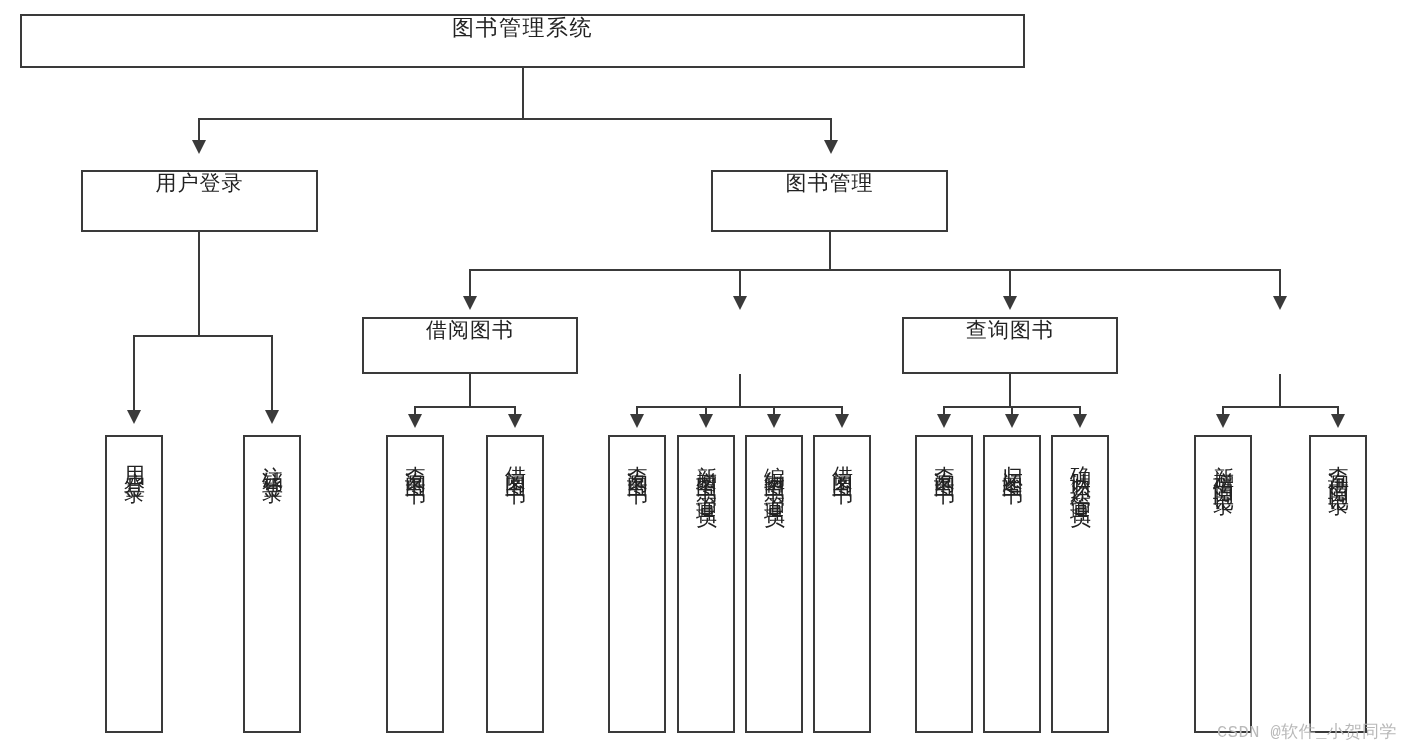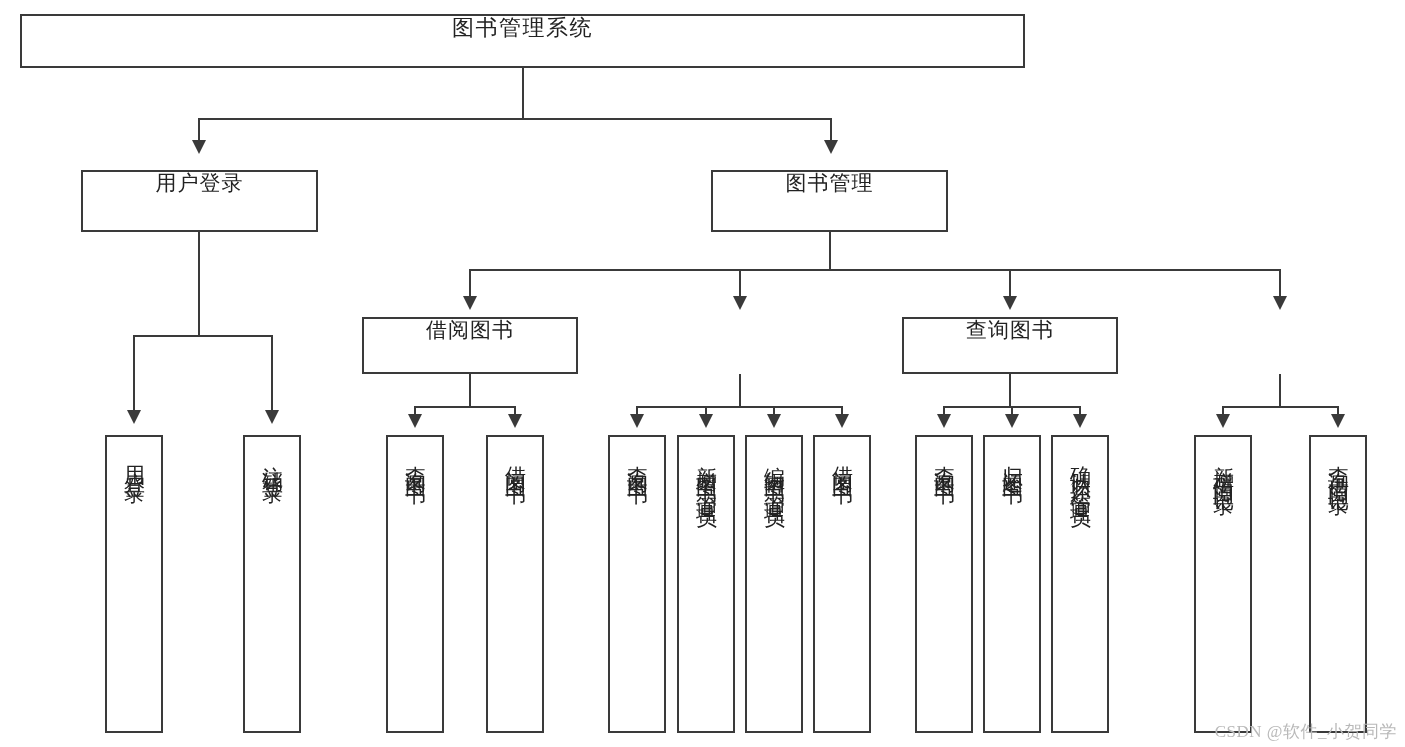--- a/index.html
+++ b/index.html
@@ -68,21 +68,21 @@
   }
   
   #watermark{
     position:absolute;
     right:8px;bottom:4px;
     font-size:17px;
     color:#b9b9b9;
     letter-spacing:0.5px;
     z-index:5;
     white-space:nowrap;
-    font-family:Liberation Serif, serif;
+    font-family:Liberation Mono, monospace;
   }
 </style>
 </head>
 <body>
 
 <div id="diagram">
 
   <div class="node root horiz" style="left:20px;top:14px;width:1005px;height:54px;">
     <span class="lbl">图书管理系统</span>
   </div>

